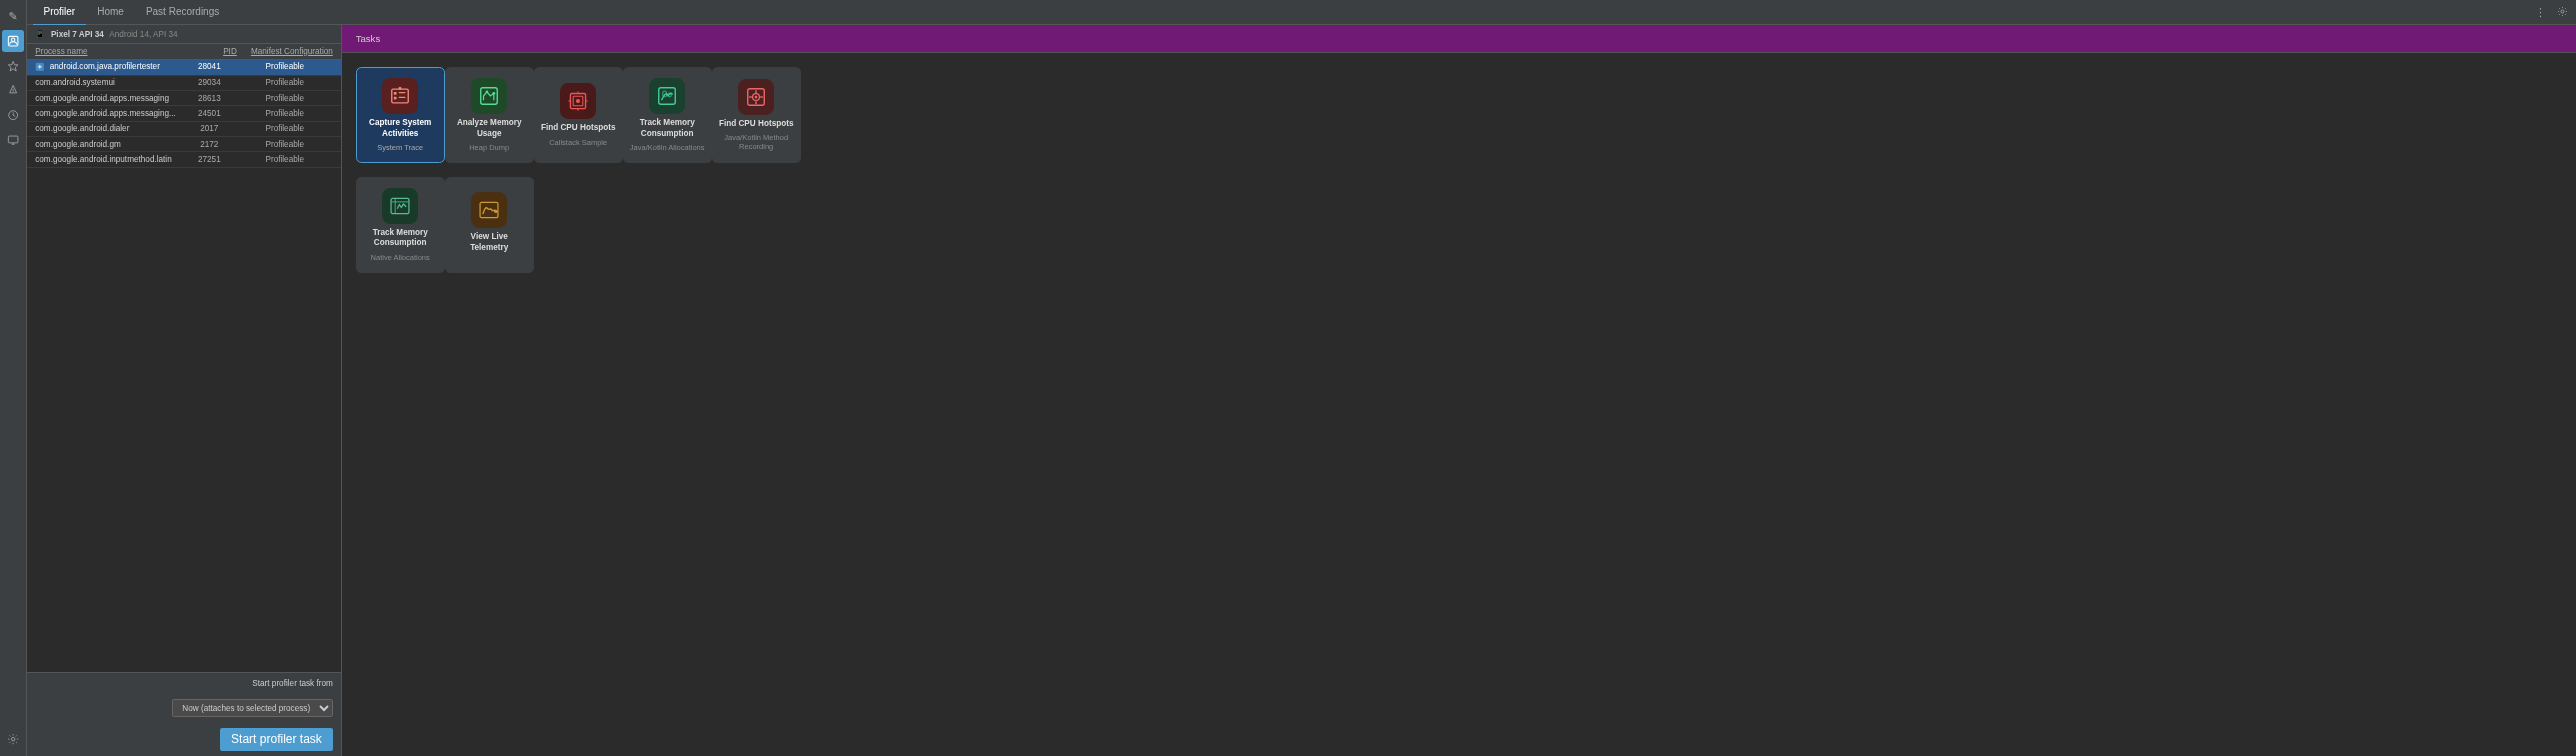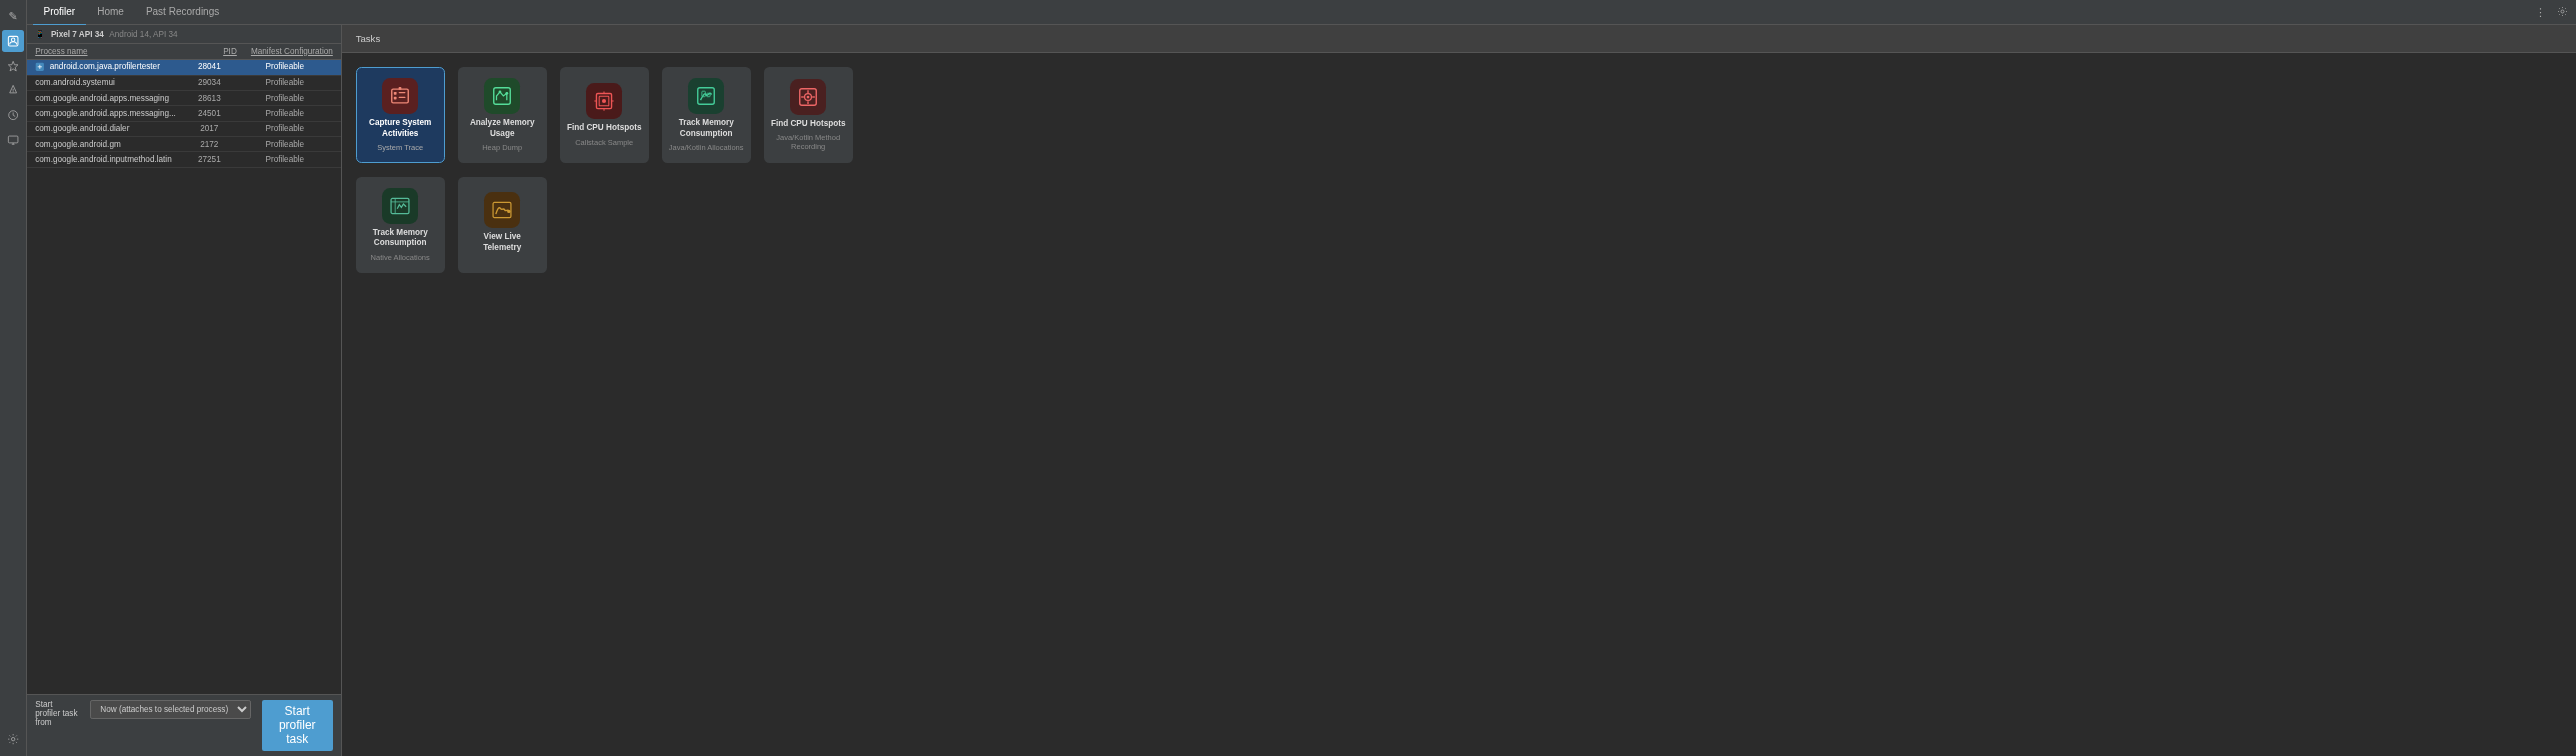--- a/index.html
+++ b/index.html
@@ -175,23 +175,24 @@
       margin-right: 2.7px;
       vertical-align: middle;
     }
 
     
     .bottom-bar {
       padding: 5.5px 8.2px;
       background: #3c3f41;
       border-top: 0.7px solid #555;
       display: flex;
-      align-items: flex-start;
+      align-items: flex-end;
       gap: 11px;
       font-size: 8.2px;
+      flex-direction: column;
     }
     .bottom-bar select {
       background: #4a4a4a;
       color: #ccc;
       border: 0.7px solid #666;
       border-radius: 2.1px;
       padding: 2.7px 5.5px;
       font-size: 8.2px;
       cursor: pointer;
     }
@@ -214,35 +215,35 @@
       flex-direction: column;
       overflow: hidden;
       background: #2b2b2b;
     }
 
     .tasks-header {
       padding: 8.2px 13.7px;
       font-size: 9.6px;
       color: #ccc;
       border-bottom: 0.7px solid #555;
-      background: #404040;
+      background: #701a75;
     }
 
     .tasks-grid {
       flex: 1;
       padding: 13.7px;
       overflow-y: auto;
       display: flex;
       flex-direction: column;
       gap: 13.7px;
     }
 
     .task-row {
       display: flex;
-      gap: 13px;
+      gap: 0;
       flex-wrap: wrap;
     }
 
     .task-card {
       width: 89px;
       height: 96px;
       background: #3c3f41;
       border-radius: 5.5px;
       display: flex;
       flex-direction: column;

